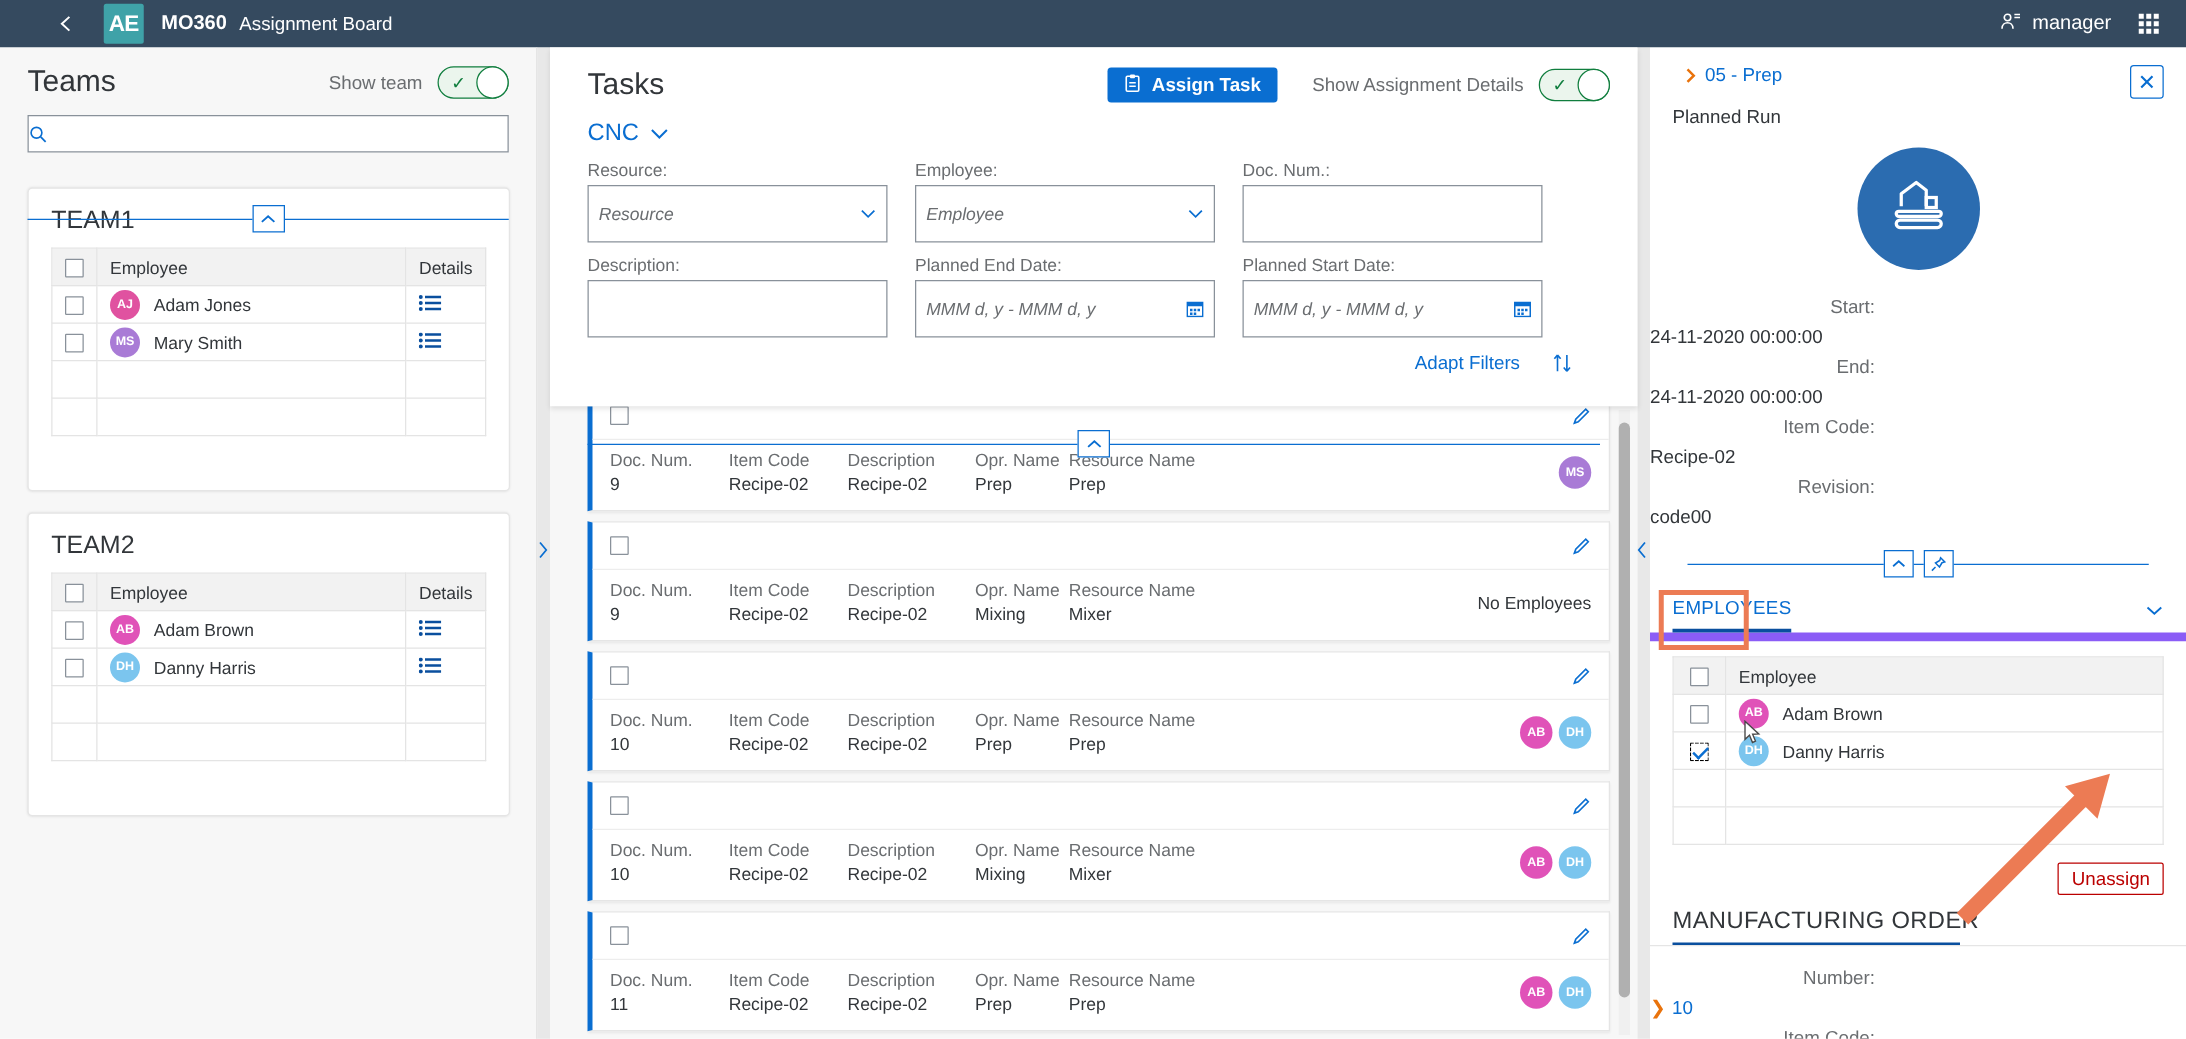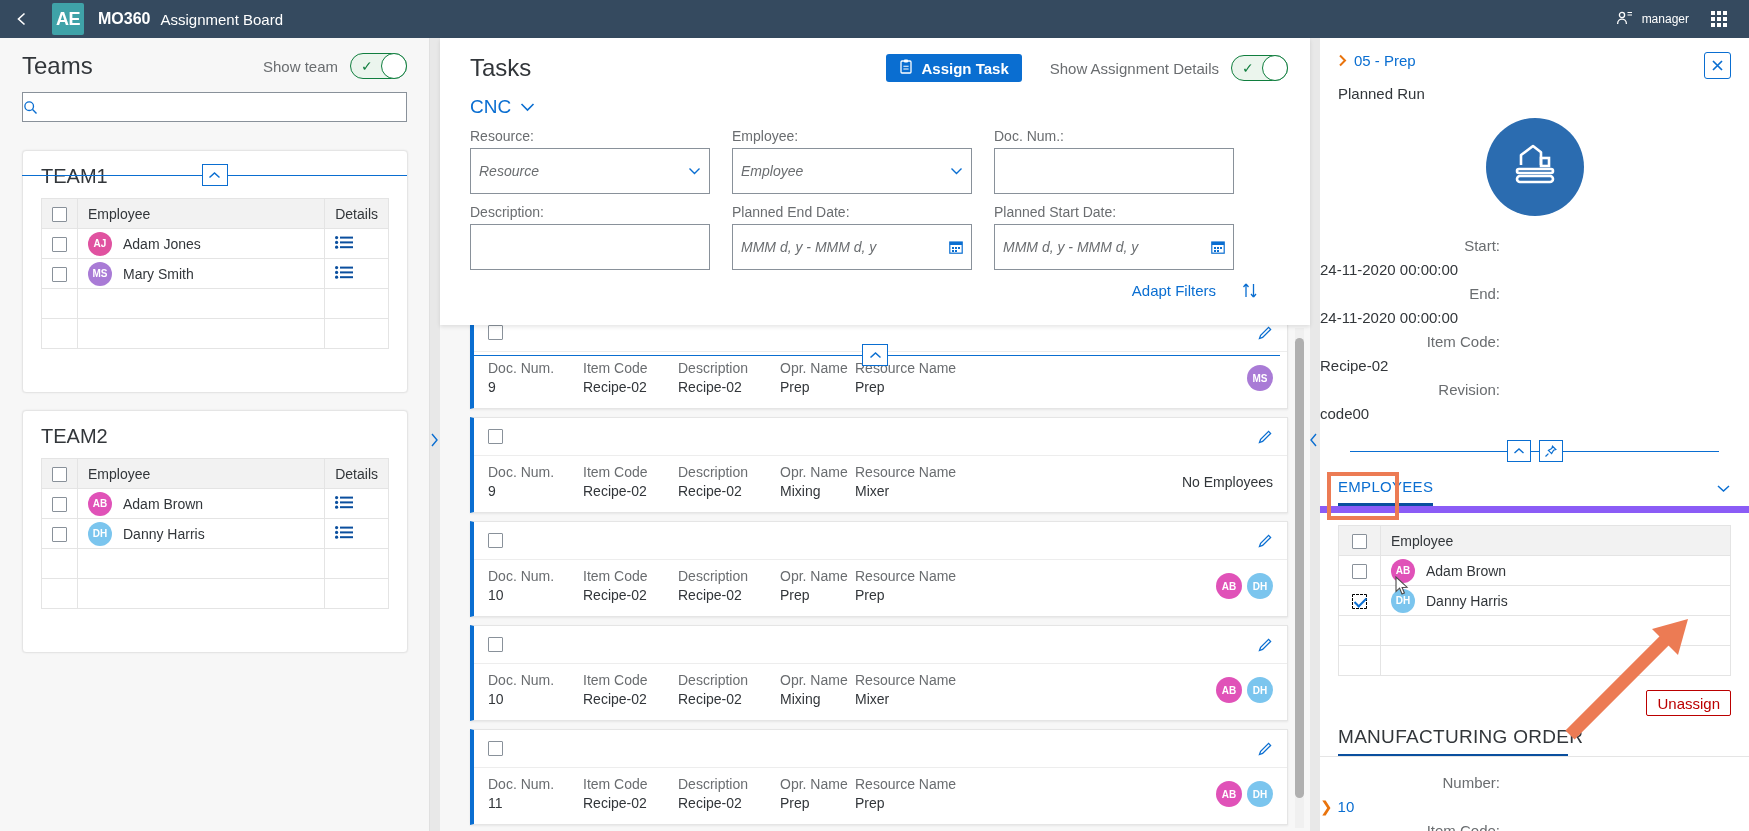--- a/index.html
+++ b/index.html
@@ -9,39 +9,39 @@
     overflow: hidden;
     background: #ffffff;
     font-family: "Liberation Sans", sans-serif;
     font-size: 15px;
     color: #32363a;
   }
 
   
   .topbar {
     position: absolute; top: 0; left: 0; width: 1749px; height: 38px;
-    background: #354a5f; display: flex; align-items: center;
+    background: #354a5f; display: flex; align-items: center; padding-left: 31px;
   }
   .back-arrow {
     width: 44px; height: 38px; display: flex; align-items: center; justify-content: center;
     color: #ffffff; cursor: pointer;
   }
   .back-arrow svg { display: block; }
   .logo-box {
     width: 32px; height: 32px; background: #3fa2a8; color: #ffffff;
     display: flex; align-items: center; justify-content: center;
     font-size: 18px; font-weight: bold; border-radius: 2px; margin-left: 8px;
     letter-spacing: -0.5px;
   }
   .app-title { color: #ffffff; font-weight: bold; font-size: 16px; margin-left: 14px; }
   .app-sub   { color: #ffffff; font-size: 15px; margin-left: 10px; font-weight: normal; }
   .topbar-right {
     margin-left: auto; display: flex; align-items: center; gap: 22px; padding-right: 22px;
   }
-  .user-chip { display: flex; align-items: center; gap: 9px; color: #ffffff; font-size: 12px; cursor: pointer;}
+  .user-chip { display: flex; align-items: center; gap: 9px; color: #ffffff; font-size: 16px; cursor: pointer;}
   .grid-icon { display: grid; grid-template-columns: repeat(3, 4px); gap: 2px; cursor: pointer; }
   .grid-icon i { width: 4px; height: 4px; background: #ffffff; display:block; }
 
   
   .teams-panel {
     position: absolute; top: 38px; left: 0; width: 430px; height: 793px;
     background: #f7f7f7; border-right: 1px solid #e0e0e0;
   }
   .teams-head {
     display: flex; align-items: center; padding: 14px 22px 0 22px;
@@ -205,21 +205,21 @@
   .right-handle {
     position: absolute; left: 1305px; top: 425px; width: 16px; height: 30px; display: flex;
     align-items: center; justify-content: center; color: #0a6ed1; cursor: pointer; z-index: 7;
   }
 
   
   .detail-panel {
     position: absolute; left: 1320px; top: 38px; width: 429px; height: 793px; background: #ffffff;
     overflow: hidden;
   }
-  .dp-head { display: flex; align-items: flex-start; padding: 14px 18px 0 18px; gap: 28px; }
+  .dp-head { display: flex; align-items: flex-start; padding: 14px 18px 0 28px; gap: 28px; }
   .dp-breadcrumb { display: flex; align-items: center; gap: 7px; cursor: pointer; }
   .dp-chev-orange { color: #e9730c; display: flex; }
   .dp-bc-text { color: #0a6ed1; font-size: 15px; }
   .dp-close {
     margin-left: auto; width: 27px; height: 27px; border: 1px solid #0a6ed1; border-radius: 3px;
     display: flex; align-items: center; justify-content: center; color: #0a6ed1; cursor: pointer;
   }
   .dp-sub { padding: 6px 18px 0 18px; font-size: 15px; color: #32363a; }
 
   .dp-iconwrap { display: flex; justify-content: center; margin-top: 16px; }

